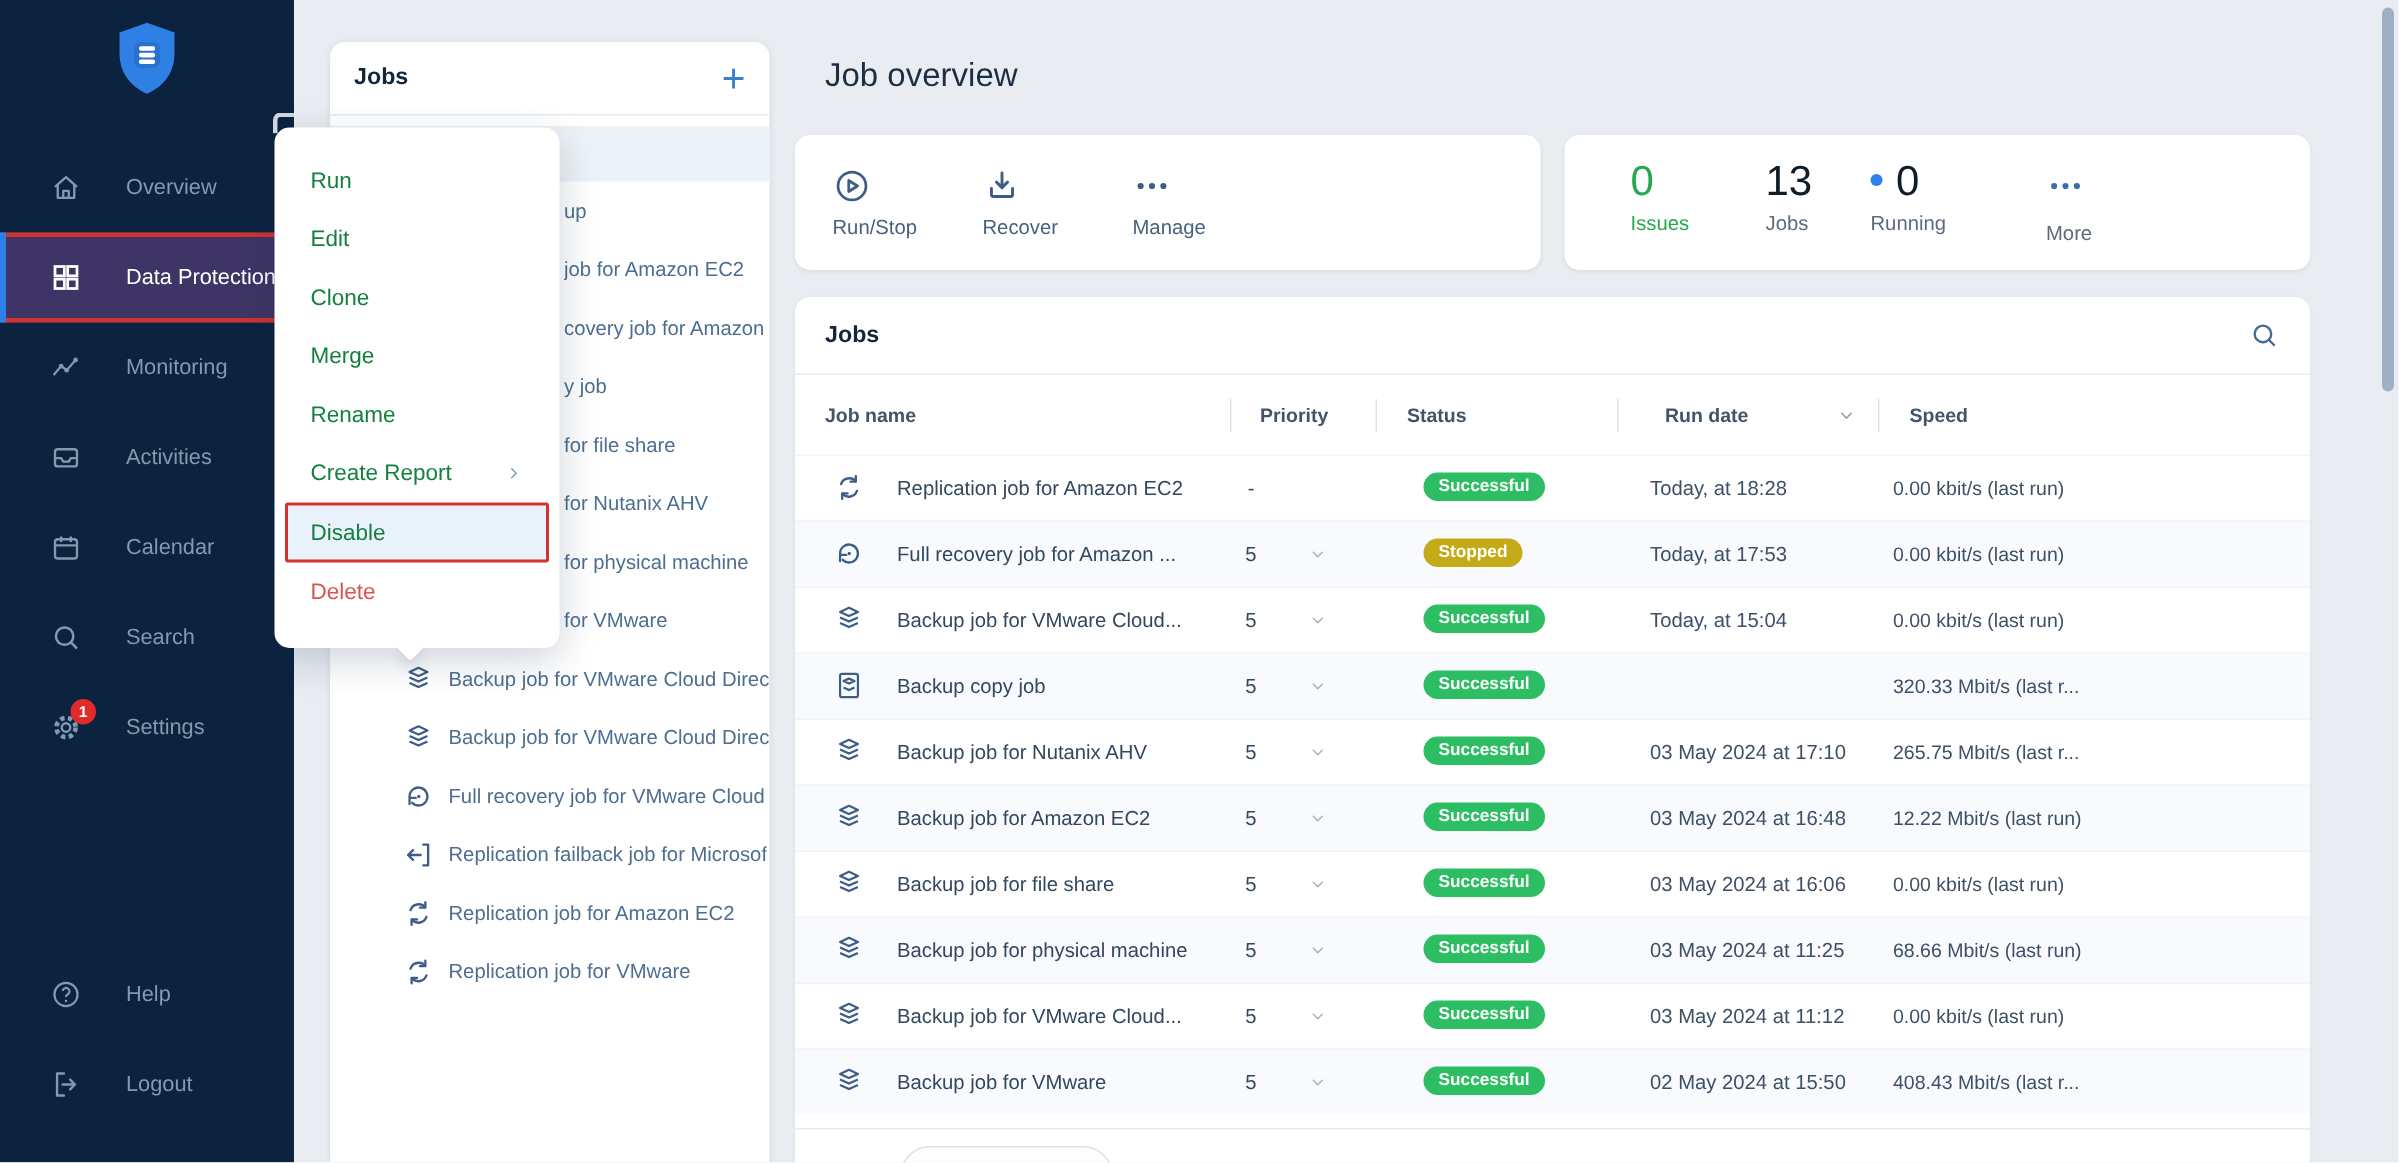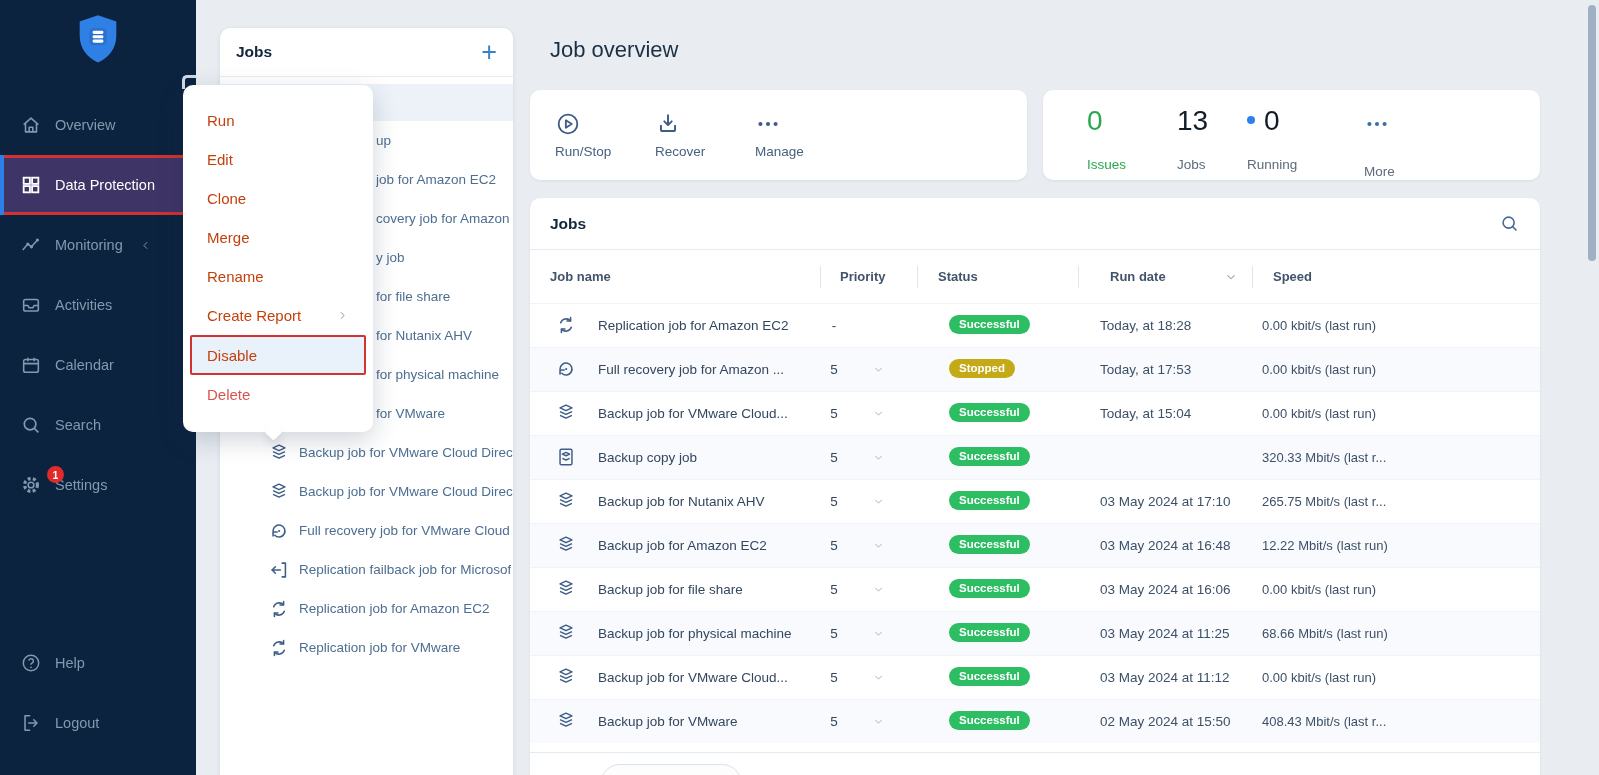--- a/index.html
+++ b/index.html
@@ -7,22 +7,22 @@
         font-family:"Liberation Sans",sans-serif;-webkit-font-smoothing:antialiased;}
   svg{width:100%;height:100%;display:block;}
 
   
   .sidebar{position:absolute;left:0;top:0;width:196px;height:775px;background:#0c2340;}
   .logo{position:absolute;top:13px;left:0;width:196px;display:flex;justify-content:center;}
   .logo-icon{width:52px;height:56px;}
   .nav{position:absolute;left:0;width:196px;}
   .nav-main{top:95px;}
   .nav-footer{bottom:22px;}
-  .nav-item{position:relative;height:60px;display:flex;align-items:center;gap:13px;
-            padding-left:20px;color:#8299ae;font-size:14.5px;cursor:pointer;box-sizing:border-box;}
+  .nav-item{position:relative;height:60px;display:flex;align-items:center;gap:29px;
+            padding-left:33px;color:#8299ae;font-size:14.5px;cursor:pointer;box-sizing:border-box;}
   .nav-item.active{background:#3e3566;color:#ffffff;outline:3px solid #d23231;outline-offset:-3px;}
   .nav-item.active::before{content:"";position:absolute;left:0;top:0;bottom:0;width:4px;background:#2f7fe8;}
   .nav-icon{width:22px;height:22px;flex:none;color:inherit;position:relative;}
   .nav-badge{position:absolute;left:47px;top:11px;width:17px;height:17px;border-radius:50%;
              background:#e02b2b;color:#fff;font-size:10.5px;font-weight:bold;
              display:flex;align-items:center;justify-content:center;}
   .nav-collapse{margin-left:auto;margin-right:44px;width:13px;height:13px;color:#7f96ac;}
 
   
   .jobs-panel{position:absolute;left:220px;top:28px;width:293px;height:747px;background:#fff;
@@ -41,21 +41,21 @@
 
   
   .corner-artifact{position:absolute;left:182px;top:75px;width:11px;height:11px;z-index:6;
                    border-left:3px solid #cdd5df;border-top:3px solid #cdd5df;border-top-left-radius:5px;}
   .context-menu{position:absolute;left:183px;top:85px;width:190px;height:347px;background:#fff;
                 border-radius:10px;box-shadow:0 8px 26px rgba(20,40,70,.20);padding-top:16px;
                 box-sizing:border-box;z-index:5;}
   .context-menu::after{content:"";position:absolute;left:84px;bottom:-6px;width:13px;height:13px;
                 background:#fff;transform:rotate(45deg);border-radius:2px;
                 box-shadow:4px 4px 8px rgba(20,40,70,.10);}
-  .menu-item{height:39px;display:flex;align-items:center;padding:0 24px;color:#c2410c;
+  .menu-item{height:39px;display:flex;align-items:center;padding:0 24px;color:#15803d;
              font-size:15px;cursor:pointer;box-sizing:border-box;}
   .menu-item.highlighted{height:40px;margin:0 7px;padding:0 15px;background:#e9f1fa;
              border:2px solid #d23231;border-radius:2px;}
   .menu-item.danger{color:#d9534f;}
   .menu-chev{margin-left:auto;width:13px;height:13px;color:#7e99b4;}
 
   
   .page-title{position:absolute;left:550px;top:37px;margin:0;font-size:22px;font-weight:500;color:#1d2f43;}
 
   
@@ -65,21 +65,21 @@
                  align-items:flex-start;justify-content:center;gap:7px;cursor:pointer;}
   .action-icon{width:26px;height:26px;color:#3e5d86;}
   .action-label{font-size:13.5px;color:#47617e;white-space:nowrap;}
 
   
   .stats-card{position:absolute;left:1043px;top:90px;width:497px;height:90px;background:#fff;
               border-radius:10px;box-shadow:0 1px 3px rgba(20,40,70,.07);}
   .stat{position:absolute;top:15px;}
   .stat-value{font-size:28px;color:#101c28;line-height:32px;}
   .stat.green .stat-value,.stat.green .stat-label{color:#27a84e;}
-  .stat-label{margin-top:20px;font-size:13.5px;color:#5d6b7c;}
+  .stat-label{margin-top:4px;font-size:13.5px;color:#5d6b7c;}
   .run-dot{display:inline-block;width:8px;height:8px;border-radius:50%;background:#2f80ed;
            margin-right:9px;vertical-align:6px;}
   .stat-ellipsis{display:inline-block;width:26px;height:26px;color:#3a6ea8;margin-top:6px;}
 
   
   .table-card{position:absolute;left:530px;top:198px;width:1010px;height:600px;background:#fff;
               border-radius:10px;box-shadow:0 1px 3px rgba(20,40,70,.07);overflow:hidden;}
   .table-header{height:52px;display:flex;align-items:center;padding:0 20px;
                 border-bottom:1px solid #e7ebf0;box-sizing:border-box;}
   .table-title{font-weight:bold;font-size:15.5px;color:#14263c;}

